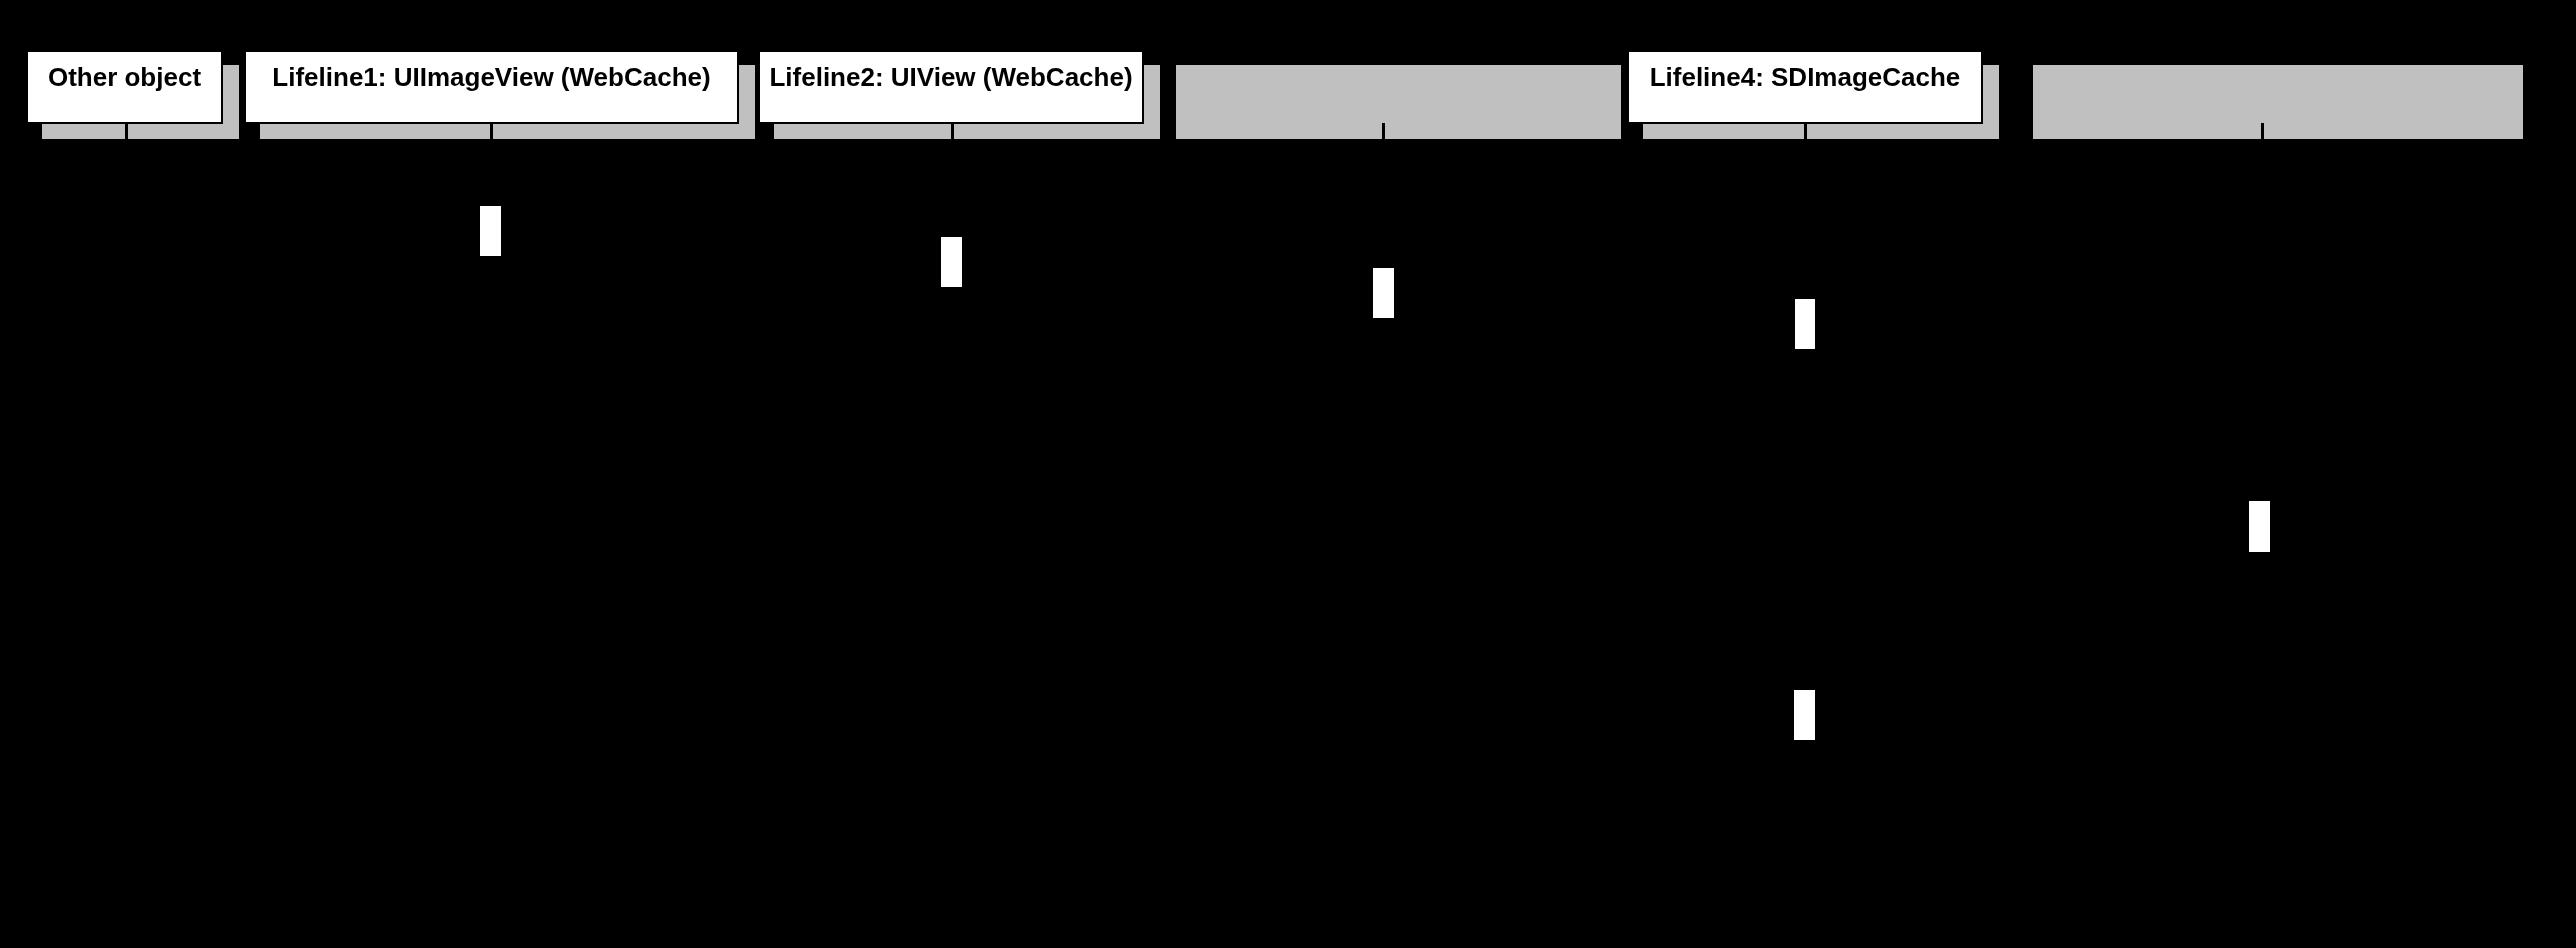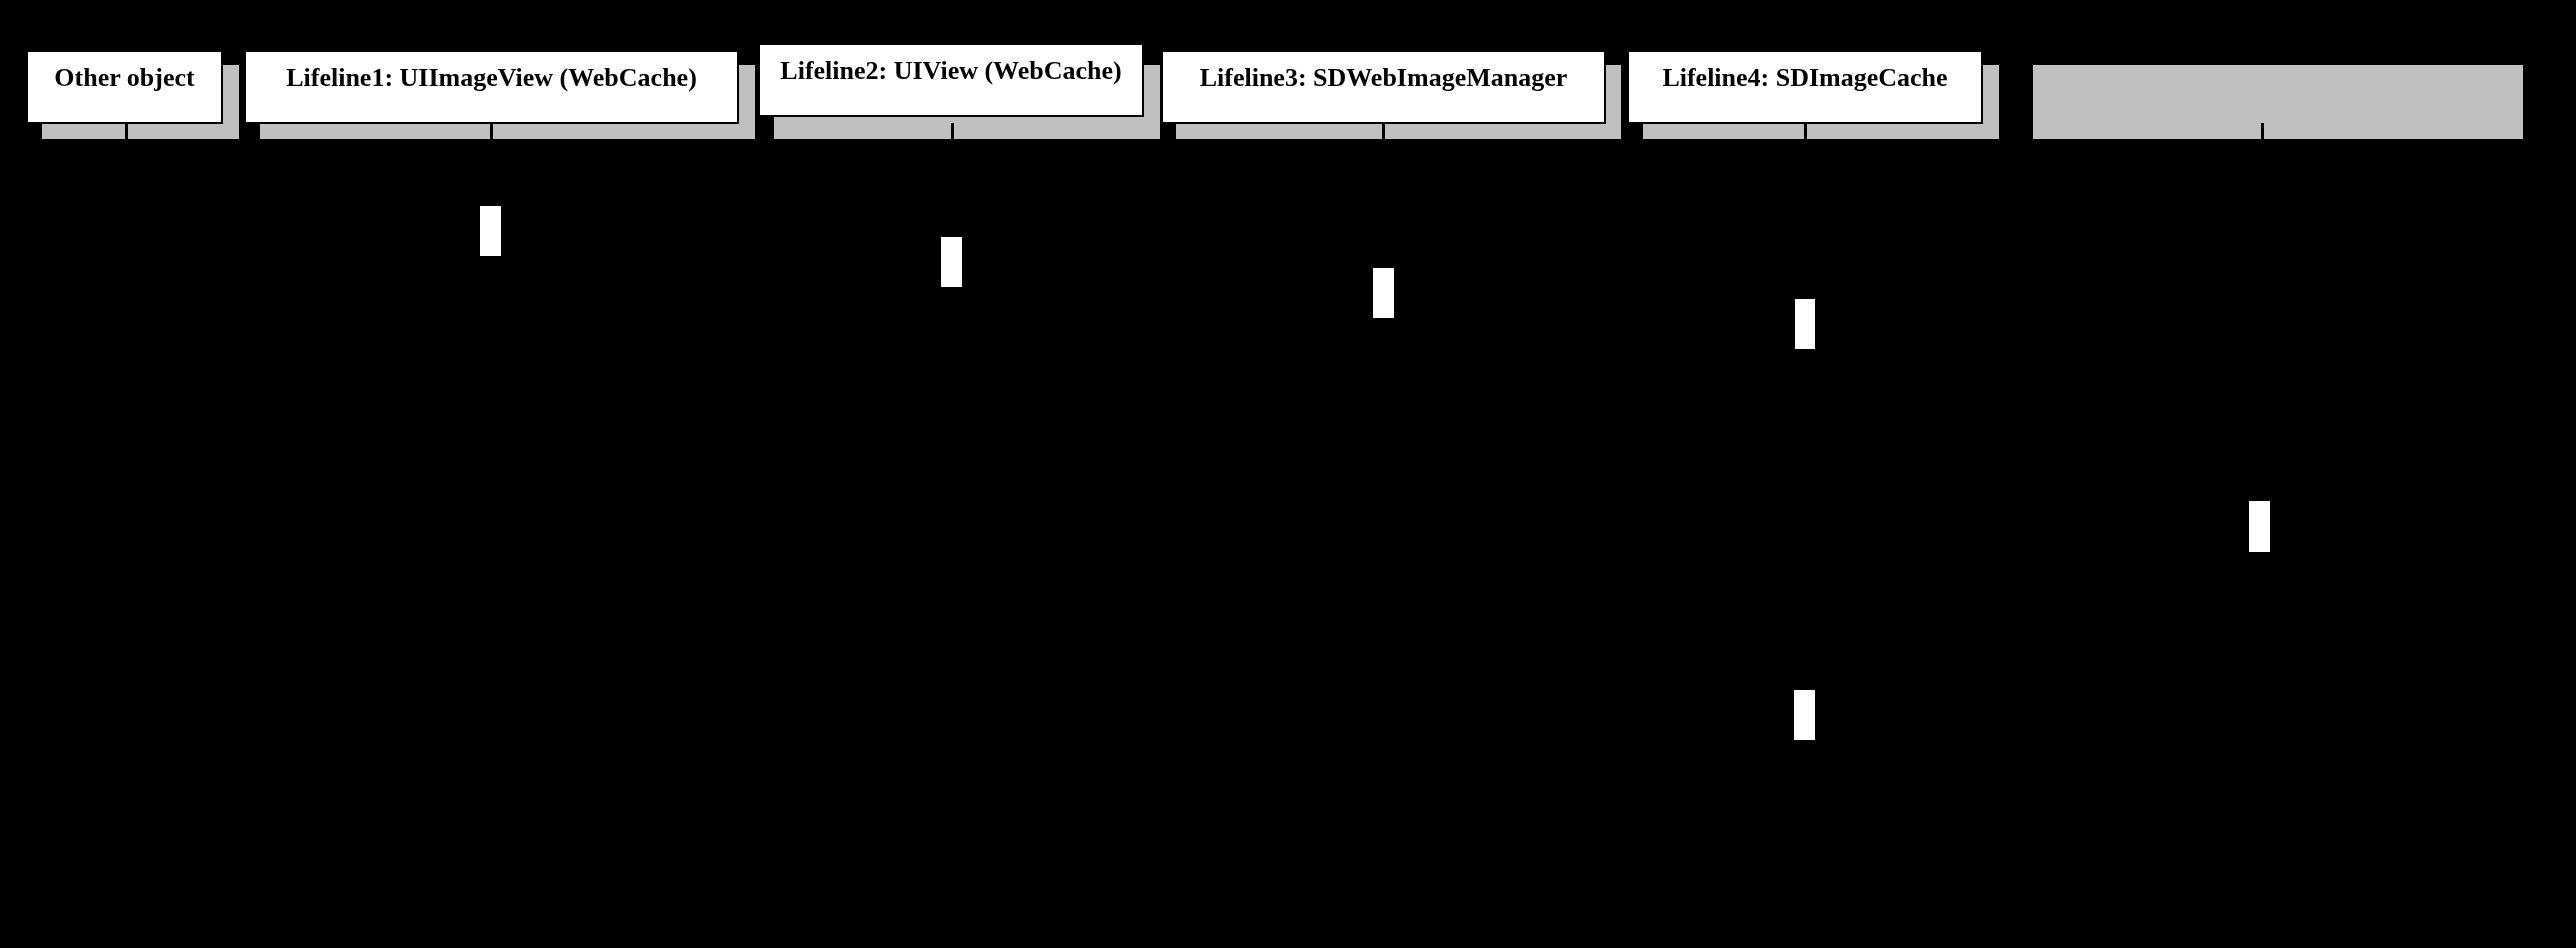--- a/index.html
+++ b/index.html
@@ -6,21 +6,21 @@
     margin: 0;
     padding: 0;
     background: #000000;
   }
   #stage {
     position: relative;
     width: 2576px;
     height: 949px;
     background: #000000;
     overflow: hidden;
-    font-family: Liberation Serif, serif;
+    font-family: Liberation Sans, sans-serif;
   }
   .head-shadow {
     position: absolute;
     z-index: 1;
   }
   .lifeline-line {
     position: absolute;
     z-index: 2;
     width: 2.9px;
     background: #000000;
@@ -60,28 +60,25 @@
     <div class="head-box" style="left: 26px; top: 50px; width: 197px; height: 74px; background: rgb(255, 255, 255); border-color: rgb(0, 0, 0);">
       <span class="head-label">Other object</span>
     </div>
     <div class="head-shadow" style="left: 260px; top: 65px; width: 495px; height: 74px; background: rgb(192, 192, 192);"></div>
     <div class="lifeline-line" style="left: 490px; top: 123px; height: 825px; background: rgb(0, 0, 0);"></div>
     <div class="head-box" style="left: 244px; top: 50px; width: 495px; height: 74px; background: #ffffff; border-color: rgb(0, 0, 0);">
       <span class="head-label">Lifeline1: UIImageView (WebCache)</span>
     </div>
     <div class="head-shadow" style="left: 774px; top: 65px; width: 386px; height: 74px; background: rgb(192, 192, 192);"></div>
     <div class="lifeline-line" style="left: 951px; top: 123px; height: 825px; background: rgb(0, 0, 0);"></div>
-    <div class="head-box" style="left: 758px; top: 43px; width: 386px; height: 74px; background: rgb(255, 255, 255); border-color: rgb(0, 0, 0);">
+    <div class="head-box" style="left: 758px; top: 50px; width: 386px; height: 74px; background: rgb(255, 255, 255); border-color: rgb(0, 0, 0);">
       <span class="head-label">Lifeline2: UIView (WebCache)</span>
     </div>
     <div class="head-shadow" style="left: 1176px; top: 65px; width: 445px; height: 74px; background: rgb(192, 192, 192);"></div>
     <div class="lifeline-line" style="left: 1382px; top: 123px; height: 825px; background: rgb(0, 0, 0);"></div>
-    <div class="head-box" style="left: 1161px; top: 50px; width: 445px; height: 74px; background: rgb(255, 255, 255); border-color: rgb(0, 0, 0);">
-      <span class="head-label">Lifeline3: SDWebImageManager</span>
-    </div>
     <div class="head-shadow" style="left: 1643px; top: 65px; width: 356px; height: 74px; background: rgb(192, 192, 192);"></div>
     <div class="lifeline-line" style="left: 1804px; top: 123px; height: 825px; background: rgb(0, 0, 0);"></div>
     <div class="head-box" style="left: 1627px; top: 50px; width: 356px; height: 74px; background: rgb(255, 255, 255); border-color: rgb(0, 0, 0);">
       <span class="head-label">Lifeline4: SDImageCache</span>
     </div>
     <div class="head-shadow" style="left: 2033px; top: 65px; width: 490px; height: 74px; background: rgb(192, 192, 192);"></div>
     <div class="lifeline-line" style="left: 2261px; top: 123px; height: 825px; background: rgb(0, 0, 0);"></div>
     <div class="activation-bar" style="left: 479px; top: 205px; width: 23px; height: 52px; background: rgb(255, 255, 255);"></div>
     <div class="activation-bar" style="left: 940px; top: 236px; width: 23px; height: 52px; background: rgb(255, 255, 255);"></div>
     <div class="activation-bar" style="left: 1372px; top: 267px; width: 23px; height: 52px; background: rgb(255, 255, 255);"></div>

